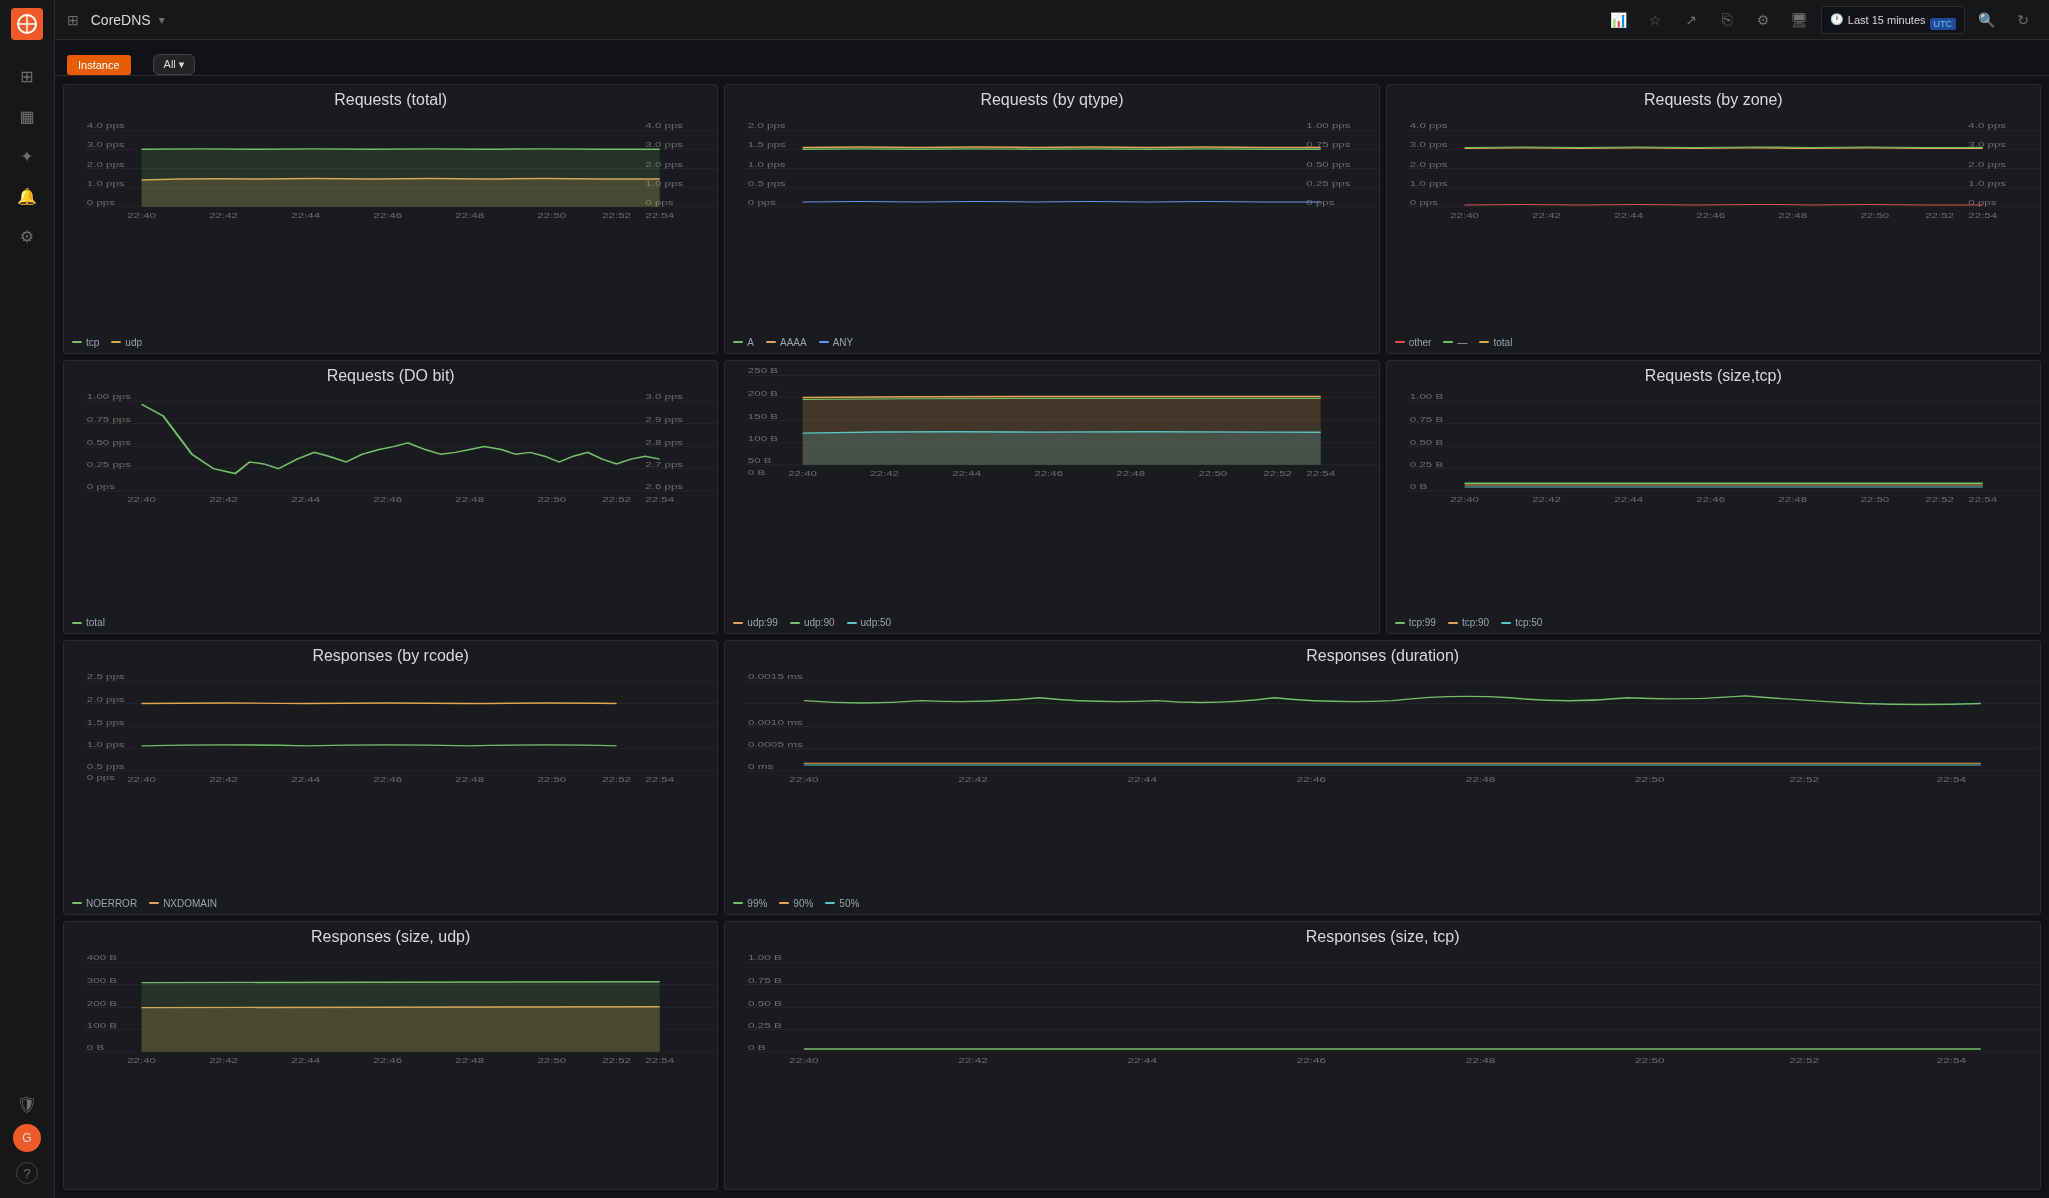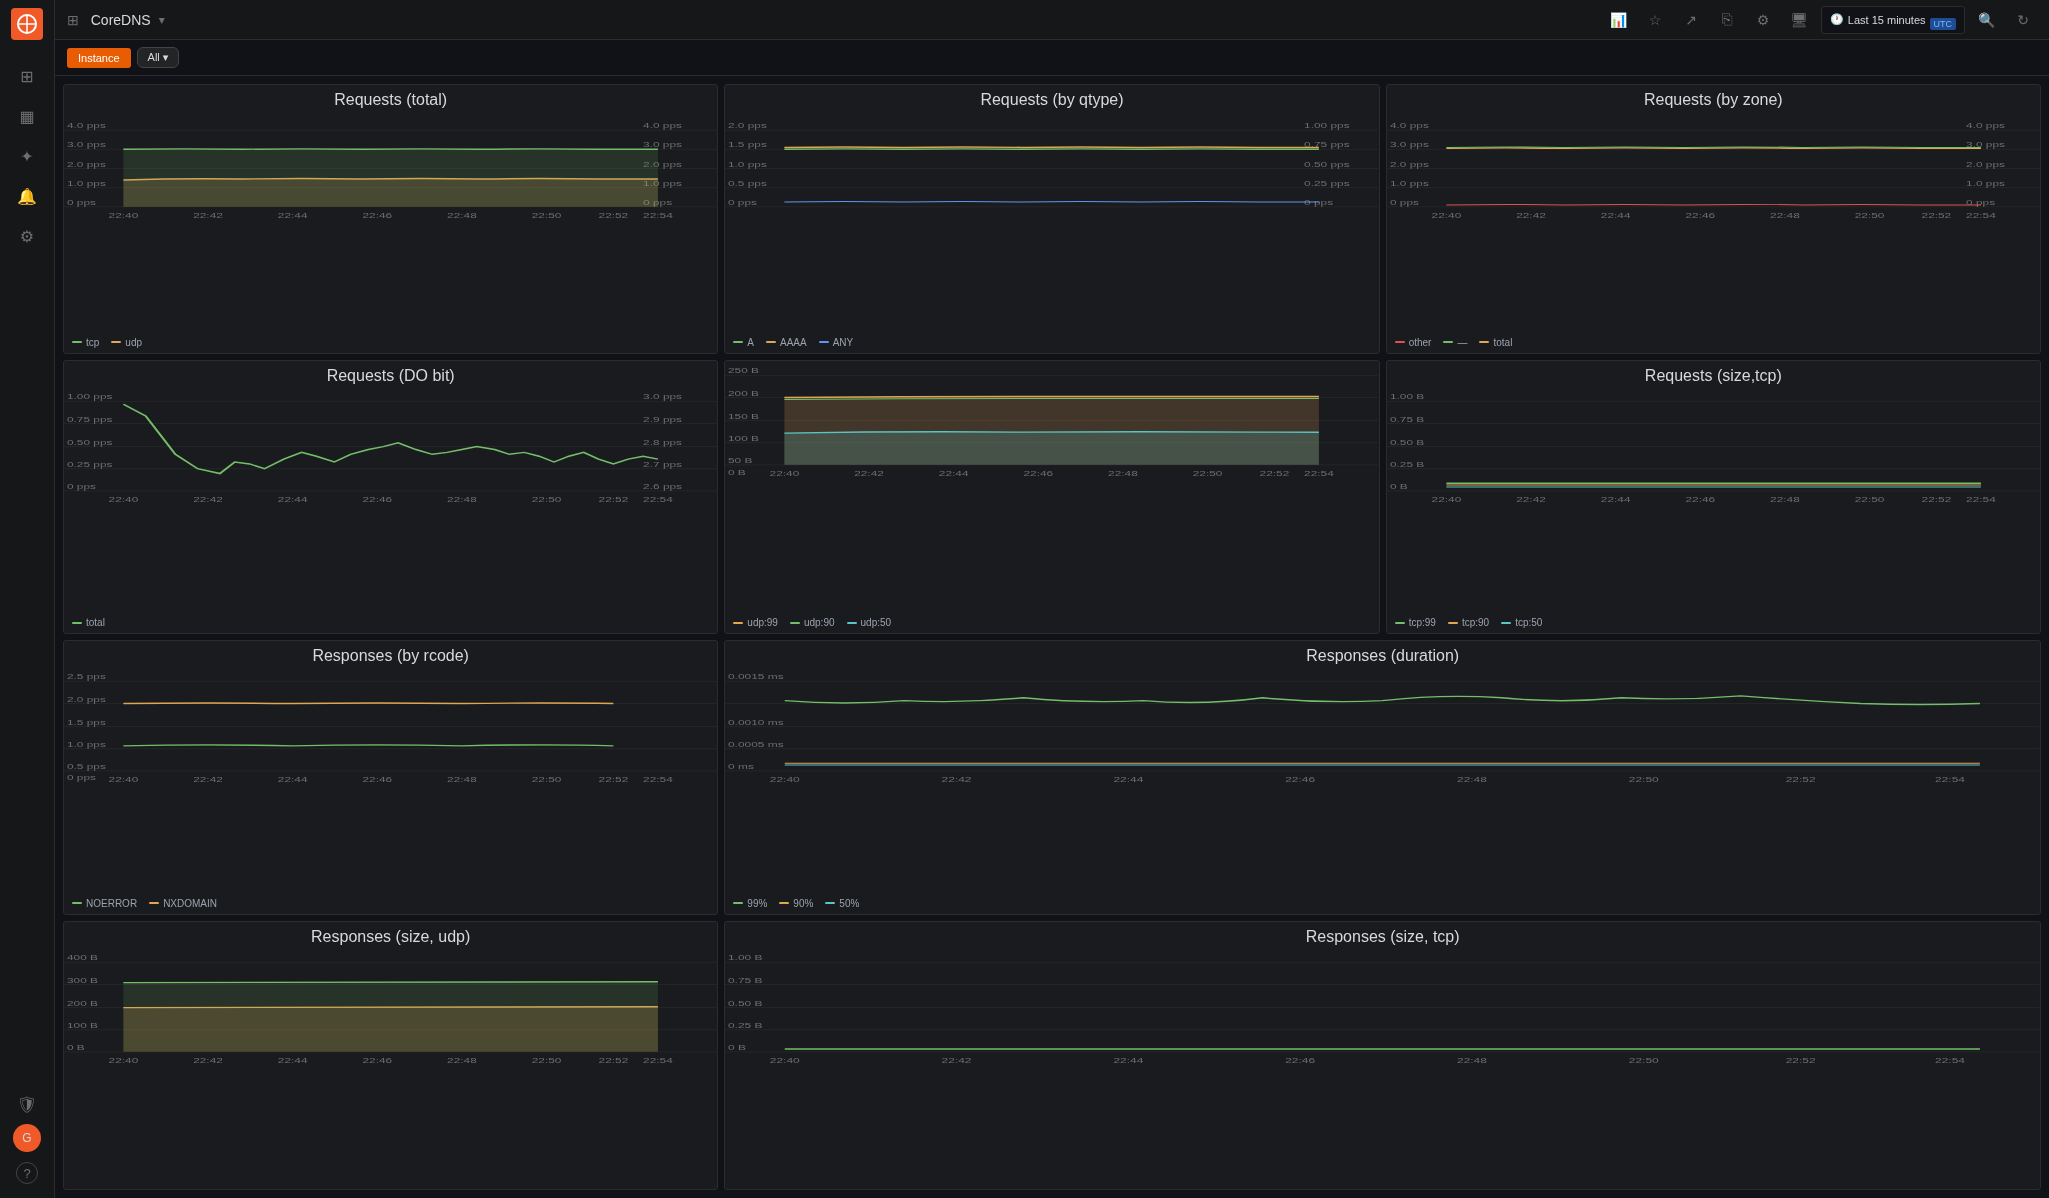--- a/index.html
+++ b/index.html
@@ -105,23 +105,23 @@
       border-radius: 2px;
       font-size: 9px;
       margin-top: 8px;
     }
     
     .filterbar {
       height: 36px;
       background: #111217;
       border-bottom: 1px solid #2c2c2c;
       display: flex;
-      align-items: center;
+      align-items: flex-end;
       padding: 0 12px;
-      gap: 6px;
+      gap: 22px;
       flex-shrink: 0;
     }
     .filter-btn {
       padding: 3px 10px;
       border-radius: 3px;
       border: 1px solid transparent;
       background: #e85d04;
       color: #fff;
       font-size: 11px;
       cursor: pointer;
@@ -176,20 +176,21 @@
     }
     .legend-dot {
       width: 10px; height: 2px;
       border-radius: 1px;
     }
     .chart-wrapper {
       position: relative;
       flex: 1;
       display: flex;
       flex-direction: column;
+      margin-left: 20px;
     }
     .chart-area {
       flex: 1;
       position: relative;
     }
   </style>
 </head>
 <body>
 
 <div class="sidebar">

